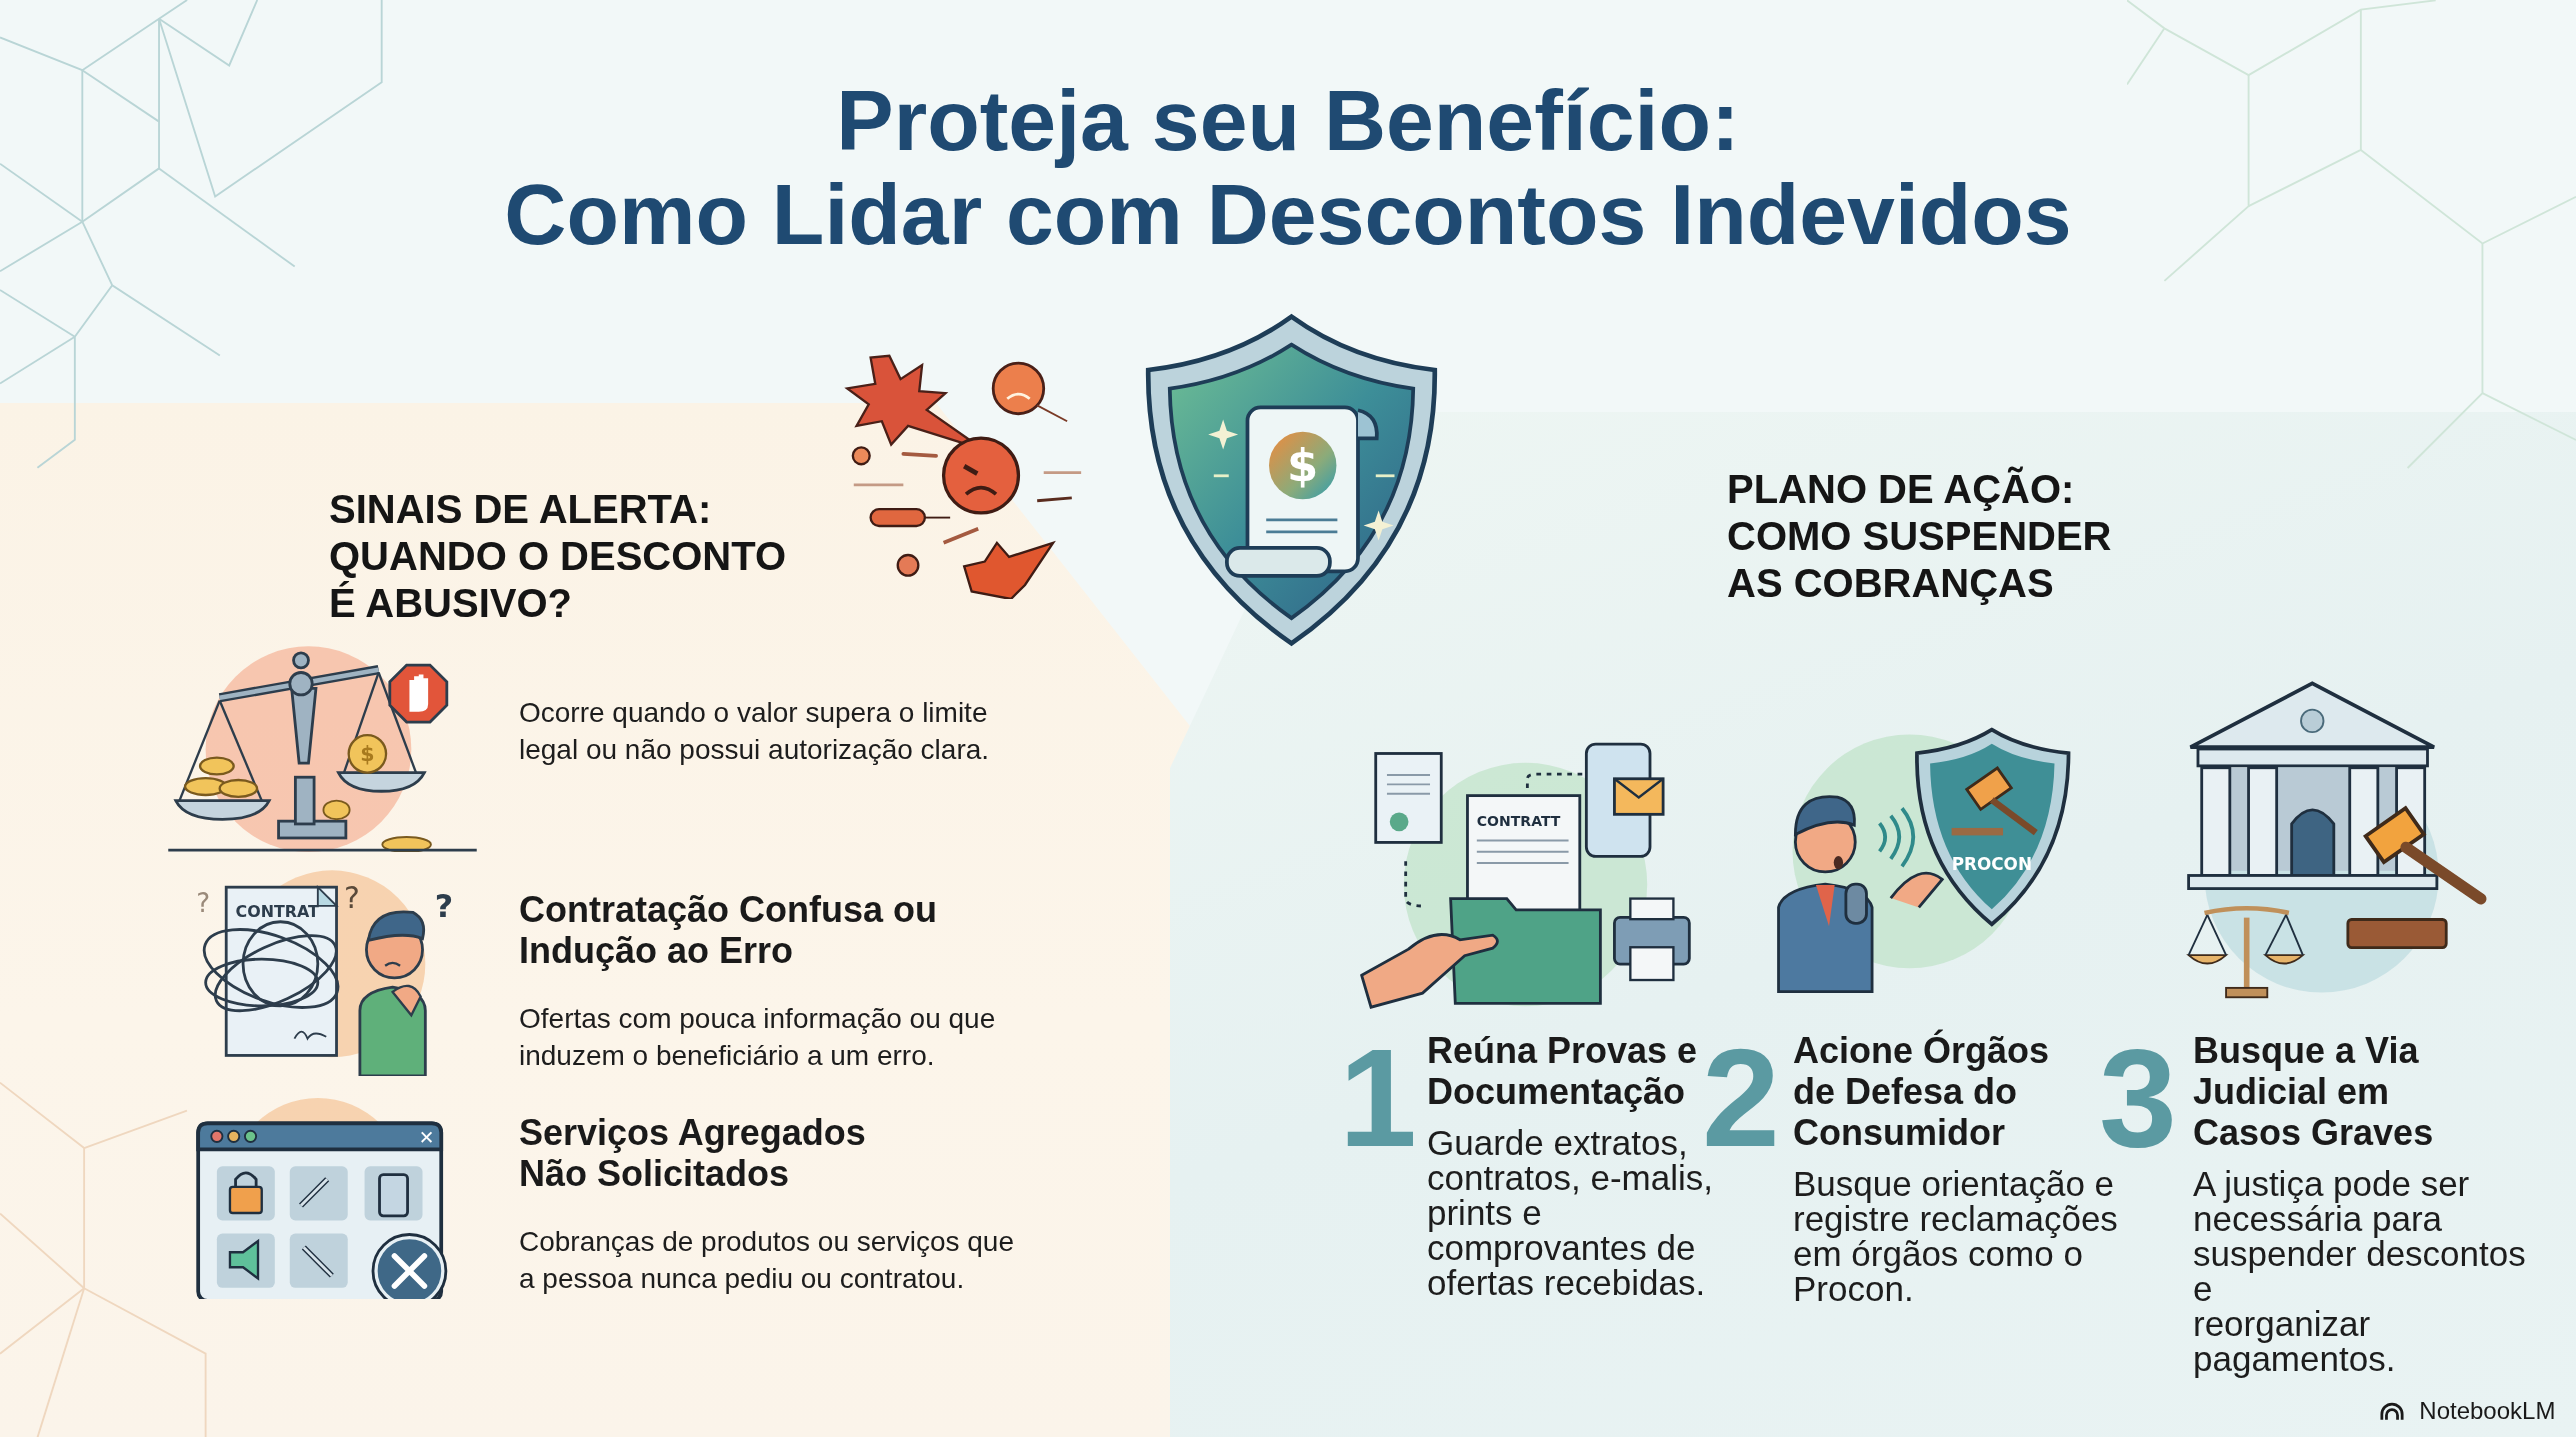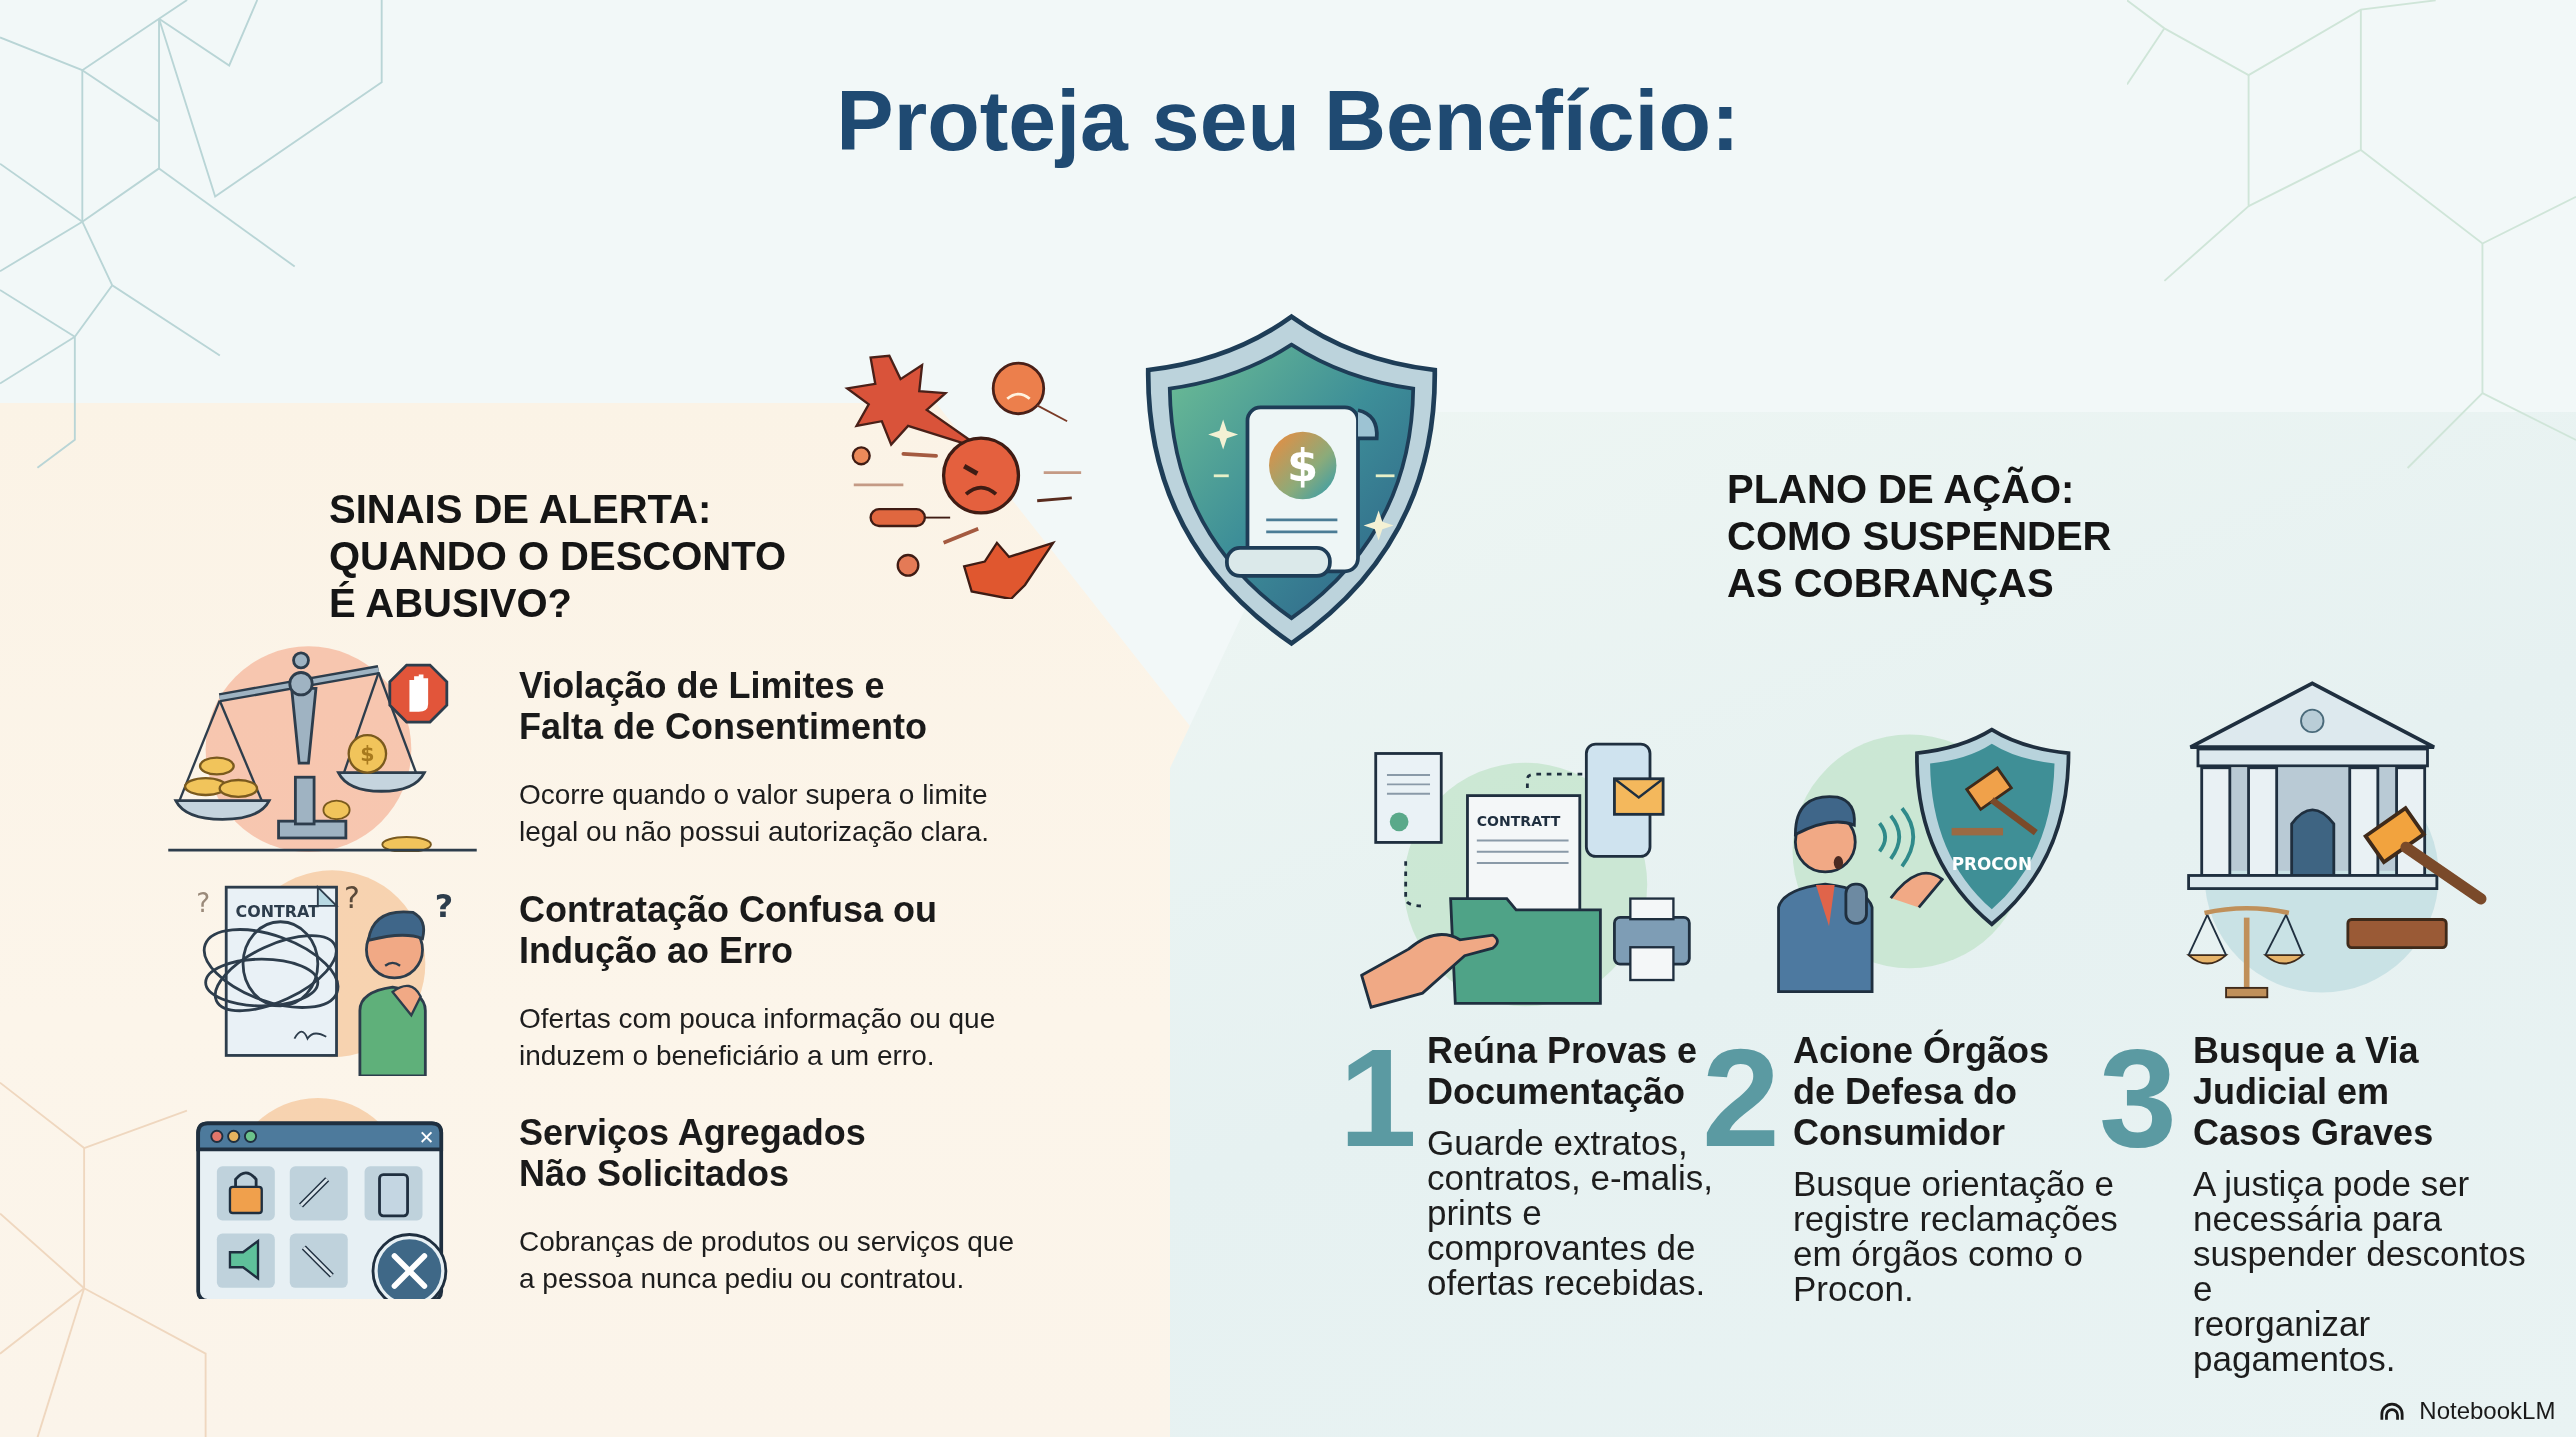--- a/index.html
+++ b/index.html
@@ -93,20 +93,21 @@
       <polyline points="90,110 200,70"></polyline>
       <polyline points="90,260 220,330 220,420"></polyline>
       <polyline points="0,180 90,260"></polyline>
       <polyline points="90,260 40,420"></polyline>
     </g>
   </svg>
 </div>
 
 <div class="title">
   <div>Proteja seu Benefício:</div>
+  <div class="l2">Como Lidar com Descontos Indevidos</div>
 </div>
 
 <svg style="position:absolute;left:833px;top:337px" width="253" height="262" viewBox="0 0 270 280">
   <polygon points="60,20 72,45 95,30 92,58 120,60 100,78 160,120 80,95 62,115 52,90 25,95 38,72 15,55 45,50 40,22" fill="#d9533a" stroke="#4a2018" stroke-width="2.5"></polygon>
   <circle cx="198" cy="55" r="27" fill="#ec7f4c" stroke="#4a2018" stroke-width="3"></circle>
   <path d="M186 66 q12 -10 24 0" stroke="#fff3e0" stroke-width="3" fill="none"></path>
   <line x1="218" y1="73" x2="250" y2="90" stroke="#7a3a26" stroke-width="2"></line>
   <circle cx="158" cy="148" r="40" fill="#e4603e" stroke="#3f1c14" stroke-width="3.5"></circle>
   <path d="M140 138 l14 8" stroke="#3f1c14" stroke-width="5"></path>
   <path d="M142 168 q16 -14 32 0" stroke="#3f1c14" stroke-width="4" fill="none"></path>
@@ -175,22 +176,20 @@
     <path d="M182 145 h92 q-10 20 -46 20 q-36 0 -46 -20z" fill="#c5d4de" stroke="#2d3d4c" stroke-width="3"></path>
     <circle cx="213" cy="125" r="20" fill="#f1c45b" stroke="#7a5a1e" stroke-width="2.5"></circle>
     <text x="213" y="133" font-size="22" font-weight="700" fill="#a87a1e" text-anchor="middle" font-family="DejaVu Sans, sans-serif">$</text>
     <ellipse cx="180" cy="185" rx="14" ry="10" fill="#f1c45b" stroke="#7a5a1e" stroke-width="2"></ellipse>
     <ellipse cx="255" cy="222" rx="26" ry="8" fill="#f1c45b" stroke="#7a5a1e" stroke-width="2"></ellipse>
     <polygon points="255,30 280,30 298,48 298,73 280,91 255,91 237,73 237,48" fill="#e2553a" stroke="#2d3d4c" stroke-width="3"></polygon>
     <path d="M258 76 v-30 h5 v22 v-26 h5 v26 v-28 h5 v28 v-24 h5 v28 q0 8 -10 8 h-10z" fill="#ffffff"></path>
     <line x1="0" y1="228" x2="330" y2="228" stroke="#2d3d4c" stroke-width="3"></line>
   </svg>
   <div class="text">
-    <div class="item-title" style="white-space:pre-line">Violação de Limites e
-Falta de Consentimento</div>
     <div class="item-desc" style="white-space:pre-line">Ocorre quando o valor supera o limite
 legal ou não possui autorização clara.</div>
   </div>
 </div>
 
 <div class="alert-item" style="top:861px;">
   <svg class="illus" viewBox="0 0 330 230">
     <circle cx="175" cy="110" r="100" fill="#f6c79c" opacity="0.75"></circle>
     <rect x="62" y="28" width="118" height="180" fill="#e9f1f6" stroke="#2d3d4c" stroke-width="3"></rect>
     <polygon points="160,28 180,48 160,48" fill="#b8d9e3" stroke="#2d3d4c" stroke-width="2"></polygon>

